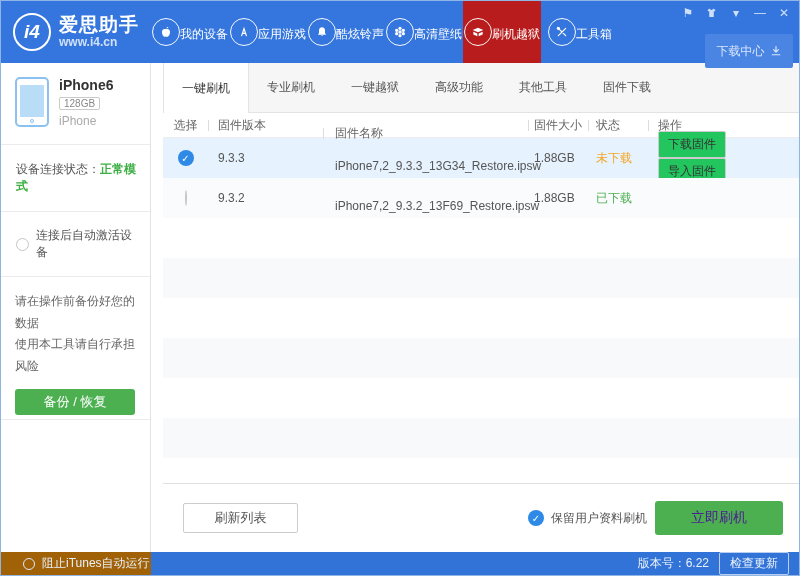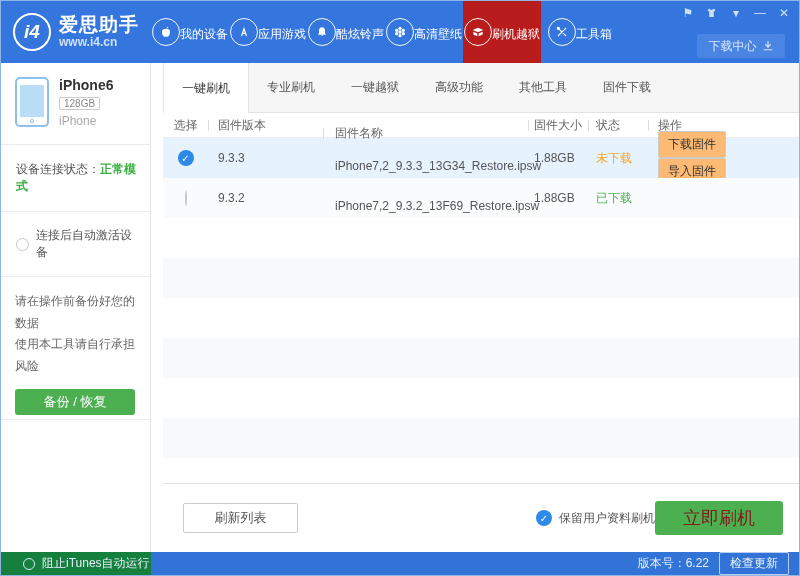--- a/index.html
+++ b/index.html
@@ -20,21 +20,21 @@
   .nav { display:flex; height:62px; }
   .nav-item { width:78px; height:62px; display:flex; flex-direction:row;
     align-items:center; justify-content:center; cursor:pointer; }
   .nav-item.active { background:#b91c1c; }
   .nav-circle { width:28px; height:28px; border:1.5px solid rgba(255,255,255,.95);
     border-radius:50%; display:flex; align-items:center; justify-content:center; }
   .nav-label { color:#fff; font-size:12px; margin-top:5px; }
   .win-controls { position:absolute; top:5px; right:8px; display:flex; gap:10px;
     color:#cfe0f8; font-size:12px; align-items:center; }
   .win-controls span { cursor:pointer; width:14px; text-align:center; }
-  .dl-center { position:absolute; top:33px; right:14px; width:88px; height:24px;
+  .dl-center { position:absolute; top:33px; right:6px; width:88px; height:34px;
     background:#4b85e4; border-radius:2px; color:#d9e6fa; display:flex;
     align-items:center; justify-content:center; gap:5px; cursor:pointer; }
 
   
   .app-body { flex:1; display:flex; min-height:0;gap:12px; }
   .sidebar { width:150px; flex:none; background:#fff; border-right:1px solid #e3e3e3; }
   .side-sec { border-bottom:1px solid #ebebeb; padding:10px 14px; }
   .device-sec { display:flex; padding:14px 10px 16px 14px; }
   .phone { width:34px; height:50px; border:2px solid #8cc0ee; border-radius:5px;
     background:#fff; position:relative; flex:none; }
@@ -78,37 +78,37 @@
   .frow { height:40px; flex:none; display:flex; align-items:center; color:#555; }
   .frow.selected { background:#e6f2fd; }
   .frow.even { background:#fafbfc; }
   .check { width:16px; height:16px; border-radius:50%; background:#2e8ae6; color:#fff;
     font-size:10px; display:inline-flex; align-items:center; justify-content:center;
     margin:0 auto; cursor:pointer; }
   .radio-cell { width:14px; height:14px; border:1px solid #c6c6c6; border-radius:50%;
     background:#fff; margin:0 auto; cursor:pointer; }
   .status-pending { color:#f5a623; }
   .status-done { color:#4caf50; }
-  .row-btn { border:1px solid #ccc; background:#fdba74; border-radius:2px; color:#333;
+  .row-btn { border:1px solid #ccc; background:#22c55e; border-radius:2px; color:#333;
     font-size:12px; padding:4px 9px; margin-right:7px; cursor:pointer; }
   .filler { flex:1;
     background:repeating-linear-gradient(to bottom,#fff 0,#fff 40px,#f8f9fa 40px,#f8f9fa 80px); }
 
   .list-footer { height:68px; flex:none; display:flex; align-items:center;
     padding:0 16px 0 20px; background:#fff; }
   .refresh-btn { width:115px; height:30px; background:#fff; border:1px solid #ccc;
     border-radius:2px; color:#555; font-size:13px; cursor:pointer; }
   .keep-wrap { margin-left:auto; display:flex; align-items:center; gap:7px; color:#555; }
-  .flash-btn { margin-left:0; width:128px; height:34px; background:#4caf50; color:#7f1d1d;
-    border:none; border-radius:3px; font-size:18px; cursor:pointer; }
+  .flash-btn { margin-left:8px; width:128px; height:34px; background:#4caf50; color:#4c1d95;
+    border:none; border-radius:3px; font-size:14px; cursor:pointer; }
 
   
   .statusbar { height:23px; flex:none; display:flex; align-items:center;
     background:#3273d8; color:#e8f0fc; }
-  .sb-left { width:150px; height:23px; flex:none; background:#15803d;
+  .sb-left { width:150px; height:23px; flex:none; background:#a16207;
     display:flex; align-items:center; gap:7px; padding-left:22px; }
   .sb-circle { width:12px; height:12px; border:1px solid #dce8fa; border-radius:50%; cursor:pointer; flex:none; }
   .sb-right { margin-left:auto; display:flex; align-items:center; gap:10px; padding-right:10px; }
   .update-btn { border:1px solid rgba(255,255,255,.65); background:transparent; color:#eef4fd;
     font-size:12px; padding:2px 10px; border-radius:2px; cursor:pointer; }
   svg { display:block; }
 </style>
 </head>
 <body>
 

